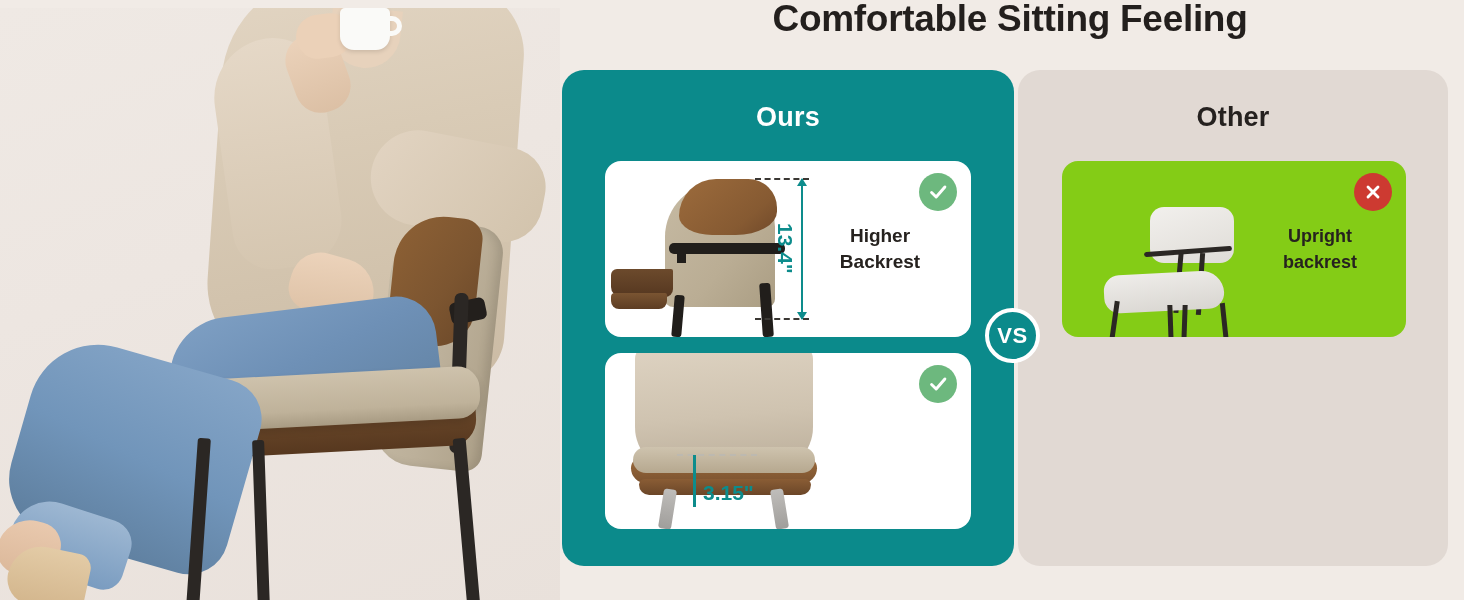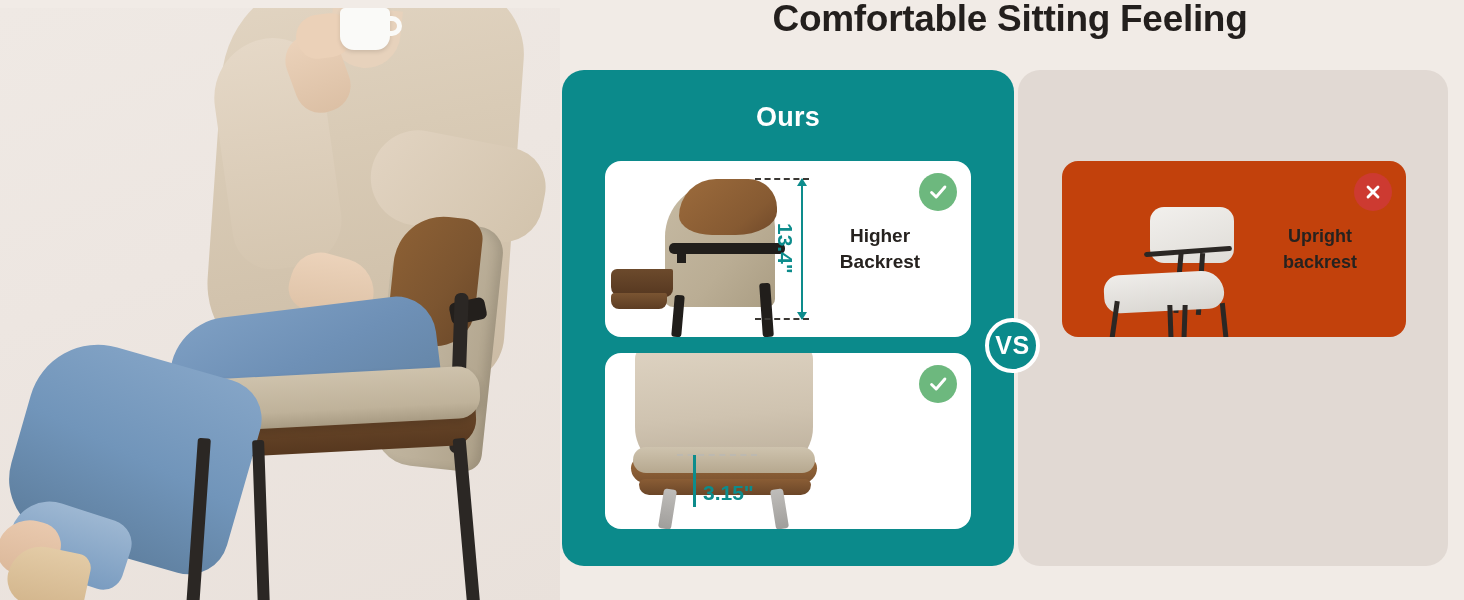--- a/index.html
+++ b/index.html
@@ -166,21 +166,21 @@
     padding-top: 32px;
   }
   .heading-ours  { color: #FFFFFF; }
   .heading-other { color: #25211F; }
 
   
   .card {
     position: absolute; border-radius: 16px; overflow: hidden;
   }
   .card-ours    { background: #FFFFFF; left: 43px; width: 366px; height: 176px; }
-  .card-other   { background: #c2410c; left: 44px; width: 344px; height: 176px; }
+  .card-other   { background: #84cc16; left: 44px; width: 344px; height: 176px; }
   .card-top     { top: 91px; }
   .card-bottom  { top: 283px; }
 
   .card-inner { position: relative; width: 100%; height: 100%; }
 
   
   .badge {
     position: absolute; right: 14px; top: 12px;
     width: 38px; height: 38px; border-radius: 50%;
     display: flex; align-items: center; justify-content: center;
@@ -320,26 +320,26 @@
     background: linear-gradient(175deg,#F1EFEC 0%, #D9D6D1 100%);
     border-radius: 20px;
   }
   .oc2-leg-a { position: absolute; left: 26px; top: 126px; width: 5px; height: 40px; background:#2B2724; transform: rotate(6deg); }
   .oc2-leg-b { position: absolute; left: 40px; top: 126px; width: 5px; height: 40px; background:#2B2724; transform: rotate(3deg); }
   .oc2-leg-c { position: absolute; left: 126px; top: 126px; width: 5px; height: 40px; background:#2B2724; transform: rotate(-3deg); }
   .oc2-leg-d { position: absolute; left: 140px; top: 126px; width: 5px; height: 40px; background:#2B2724; transform: rotate(-6deg); }
 
   
   .vs-badge {
-    position: absolute; left: 985px; top: 310px;
+    position: absolute; left: 985px; top: 300px;
     width: 55px; height: 55px; border-radius: 50%;
     border: 4px solid #FFFFFF;
     background: #0B8A8B;
     display: flex; align-items: center; justify-content: center;
-    color: #FFFFFF; font-size: 25px; font-weight: bold; letter-spacing: .5px;
+    color: #FFFFFF; font-size: 22px; font-weight: bold; letter-spacing: .5px;
     z-index: 5;
   }
 </style>
 </head>
 <body>
 
 <div class="stage">
 
   <div class="photo">
     <div class="head-hair"></div>
@@ -426,20 +426,21 @@
           </svg>
         </div>
 
       </div>
     </div>
   </div>
 
   <div class="vs-badge">VS</div>
 
   <div class="panel panel-other">
+    <div class="panel-heading heading-other">Other</div>
 
     <div class="card card-other card-top">
       <div class="card-inner">
         <div class="oc1">
           <div class="oc1-back"></div>
           <div class="oc1-bar"></div>
           <div class="oc1-strut-a"></div>
           <div class="oc1-strut-b"></div>
           <div class="oc1-seat"></div>
           <div class="oc1-leg-a"></div>

